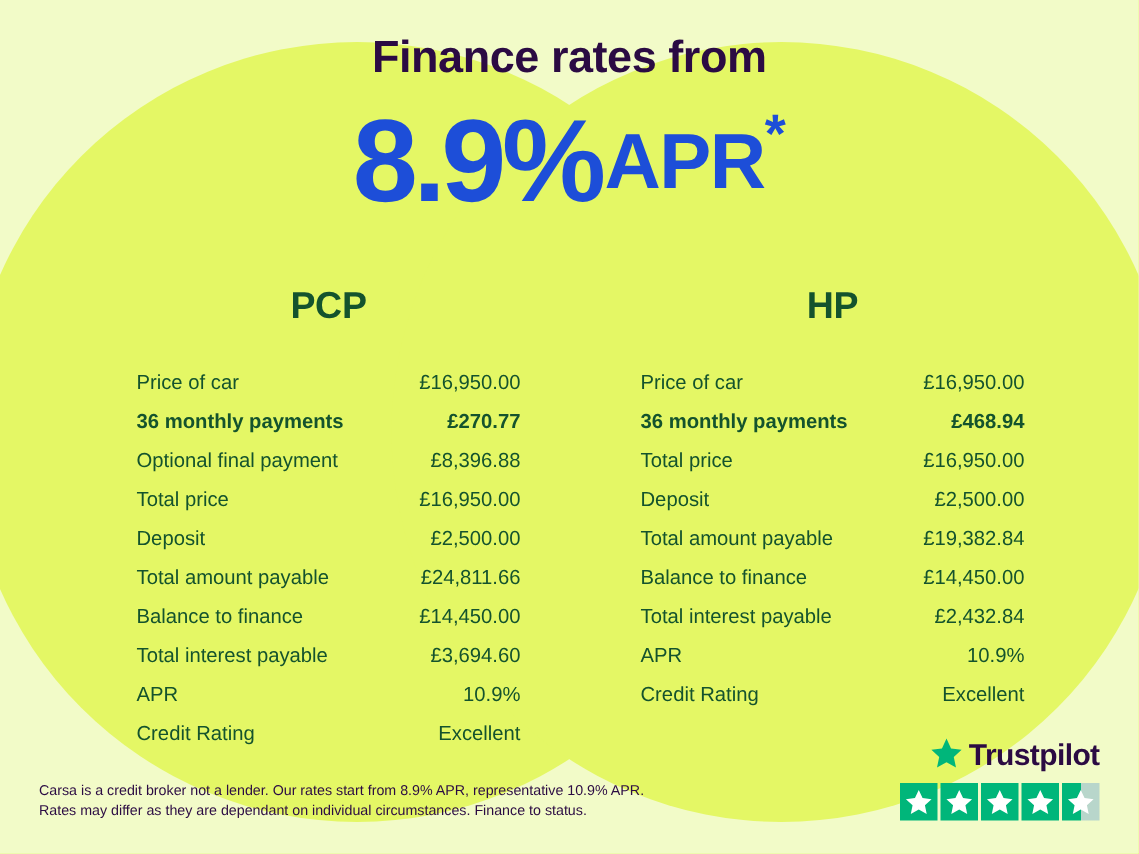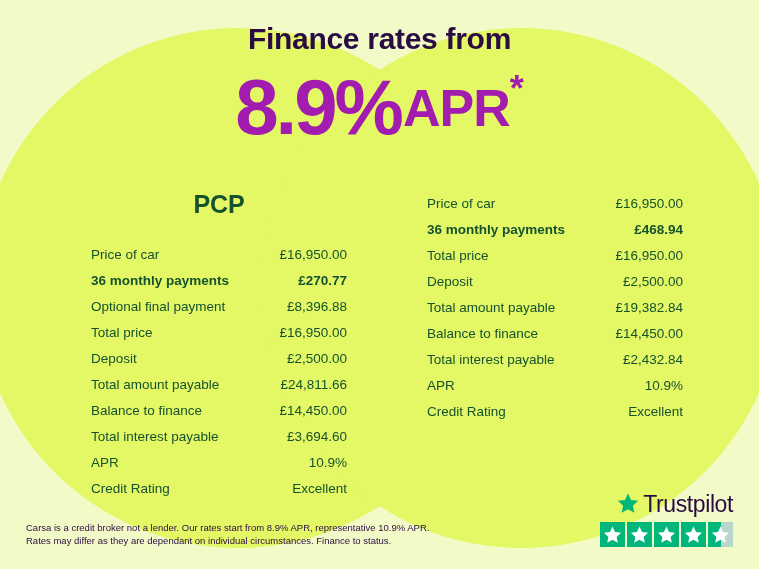--- a/index.html
+++ b/index.html
@@ -52,21 +52,21 @@
     font-size: 30px;
     font-weight: bold;
     letter-spacing: -0.3px;
   }
   .bigrate {
     position: absolute;
     top: 62px;
     left: 0;
     width: 759px;
     text-align: center;
-    color: #a21caf;
+    color: #1d4ed8;
     white-space: nowrap;
   }
   .bigrate .num {
     font-size: 78px;
     font-weight: bold;
     letter-spacing: -3px;
     vertical-align: middle;
   }
   .bigrate .apr {
     font-size: 52px;
@@ -127,22 +127,22 @@
   }
   .tp-top {
     display: flex;
     align-items: center;
     justify-content: flex-end;
     gap: 4px;
     color: #2b0b43;
     margin-bottom: 4px;
   }
   .tp-name {
-    font-size: 23px;
-    font-weight: normal;
+    font-size: 20px;
+    font-weight: bold;
     letter-spacing: -0.4px;
   }
   .tp-stars {
     display: flex;
     justify-content: flex-end;
     gap: 2px;
   }
   .tp-star {
     width: 25px;
     height: 25px;
@@ -210,20 +210,21 @@
         <span class="label">APR</span>
         <span class="value">10.9%</span>
       </div>
       <div class="row">
         <span class="label">Credit Rating</span>
         <span class="value">Excellent</span>
       </div>
     </div>
 
     <div class="col col-right">
+      <div class="col-title">HP</div>
 
       <div class="row">
         <span class="label">Price of car</span>
         <span class="value">£16,950.00</span>
       </div>
       <div class="row bold">
         <span class="label">36 monthly payments</span>
         <span class="value">£468.94</span>
       </div>
       <div class="row">

